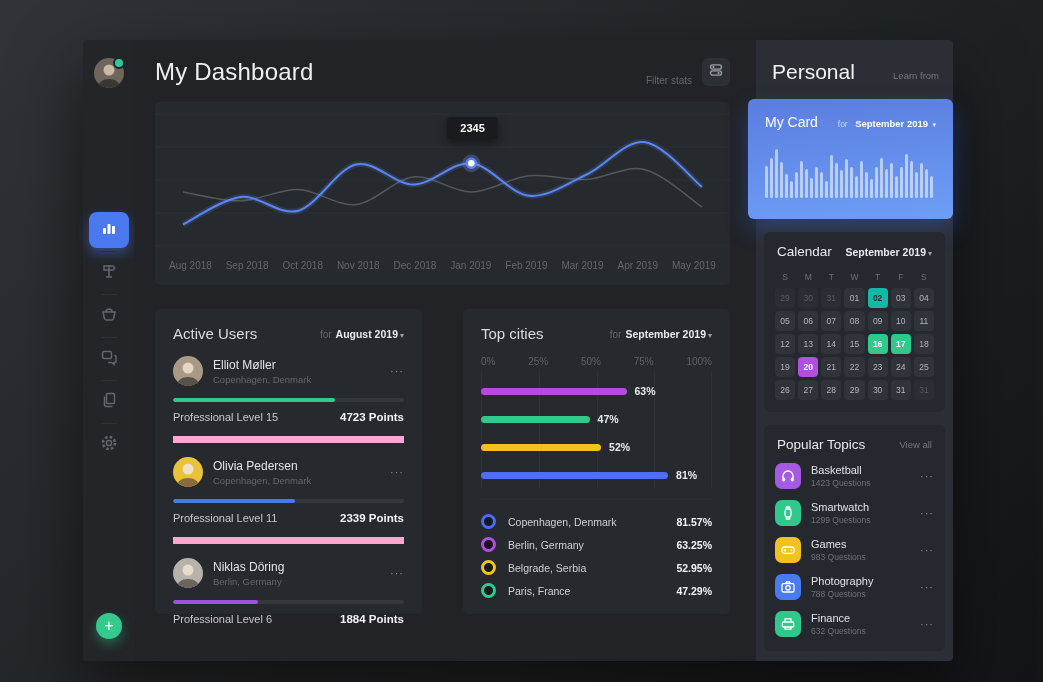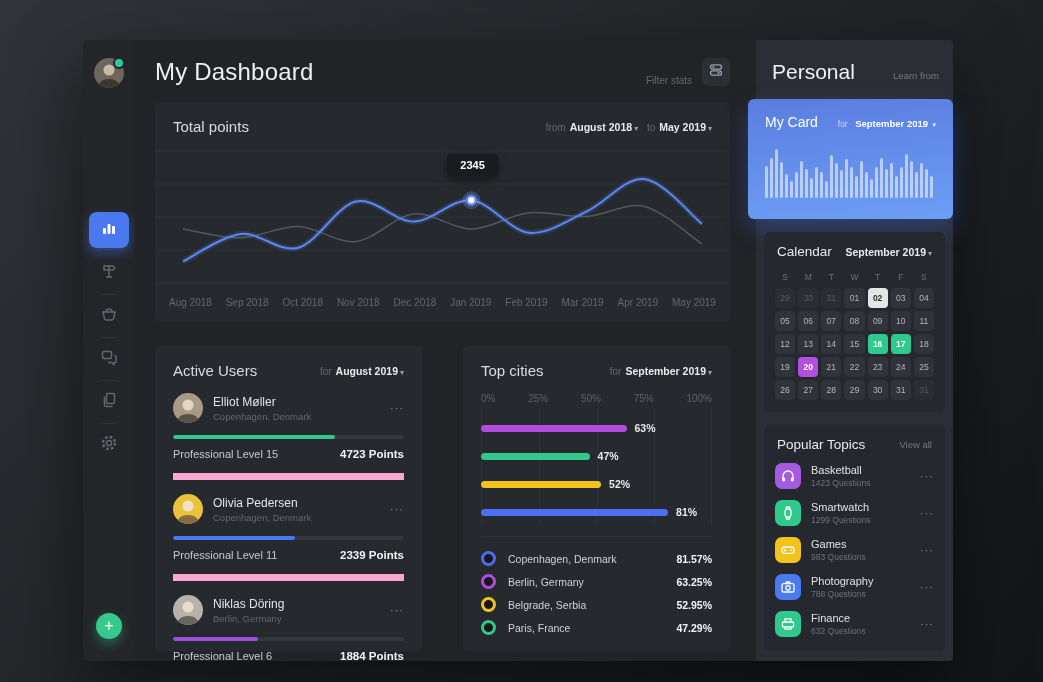--- a/index.html
+++ b/index.html
@@ -92,21 +92,21 @@
   .mc-bars{display:flex;align-items:flex-end;gap:2px;height:56px;margin-top:11px;}
   .mc-bars div{width:3px;border-radius:1.5px;background:rgba(255,255,255,.55);}
   .block{margin:13px 8px 0;background:#25282e;border-radius:6px;padding:12px 11px;box-sizing:border-box;}
   .block-head{display:flex;justify-content:space-between;align-items:center;padding:0 2px;}
   .block-title{font-size:13.5px;color:#e8eaec;}
   .cal-grid{display:grid;grid-template-columns:repeat(7,1fr);gap:3px;margin-top:10px;}
   .dow{font-size:8.5px;color:#6d727a;text-align:center;line-height:16px;}
   .day{height:20px;border-radius:4px;background:#30333a;color:#b4b8be;font-size:8.5px;
        line-height:20px;text-align:center;cursor:pointer;}
   .day.muted{background:#2a2d33;color:#565b62;}
-  .day.c-yellow{background:#e5e5e5;color:#2c2c2c;font-weight:bold;}
+  .day.c-yellow{background:#14b8a6;color:#2c2c2c;font-weight:bold;}
   .day.c-green{background:#2fc98c;color:#fff;font-weight:bold;}
   .day.c-purple{background:#b24fe0;color:#fff;font-weight:bold;}
   .topic{display:flex;align-items:center;gap:10px;margin-top:11px;}
   .t-icon{width:26px;height:26px;border-radius:7px;display:flex;align-items:center;justify-content:center;flex:none;}
   .tint-purple{background:#a55ae2}.tint-green{background:#2fc98c}
   .tint-yellow{background:#f2c21d}.tint-blue{background:#4a7af0}
   .t-name{font-size:11px;color:#e0e3e6;}
   .t-q{font-size:8.5px;color:#6d727a;margin-top:2px;}
 </style>
 </head>
@@ -203,27 +203,20 @@
                 <rect x="2.5" y="8.8" width="11" height="4.4" rx="2.2"></rect>
                 <circle cx="5.4" cy="5" r="1.1" fill="#9aa0a7" stroke="none"></circle>
                 <circle cx="10.6" cy="11" r="1.1" fill="#9aa0a7" stroke="none"></circle>
               </svg>
           </span>
         </div>
       </div>
     </div>
 
     <div class="card">
-      <div class="card-head">
-        <div class="card-title">Total points</div>
-        <div class="period">
-          <span>from</span><b>August 2018</b><span class="caret">▾</span>
-          <span style="margin-left:6px">to</span><b>May 2019</b><span class="caret">▾</span>
-        </div>
-      </div>
       <div class="chart-wrap">
         <svg id="line-chart" width="575" height="150">
             <line x1="0" x2="575" y1="12" y2="12" stroke="#2d3035"></line>
             <line x1="0" x2="575" y1="45" y2="45" stroke="#2d3035"></line>
             <line x1="0" x2="575" y1="78" y2="78" stroke="#2d3035"></line>
             <line x1="0" x2="575" y1="111" y2="111" stroke="#2d3035"></line>
             <line x1="0" x2="575" y1="144" y2="144" stroke="#2d3035"></line>
             <path d="M28,90C37.61111111111111,91.45833333333333,66.44444444444444,99.16666666666667,85.66666666666666,98.75C104.88888888888887,98.33333333333333,124.11111111111109,86.875,143.33333333333331,87.5C162.55555555555554,88.125,181.77777777777777,104.58333333333333,201,102.5C220.22222222222223,100.41666666666667,239.4444444444444,77.08333333333333,258.66666666666663,75C277.88888888888886,72.91666666666667,297.1111111111111,90.20833333333333,316.3333333333333,90C335.55555555555554,89.79166666666667,354.77777777777777,75.83333333333333,374,73.75C393.22222222222223,71.66666666666667,412.44444444444446,78.54166666666667,431.6666666666667,77.5C450.8888888888889,76.45833333333333,470.1111111111111,62.916666666666664,489.3333333333333,67.5C508.55555555555554,72.08333333333333,537.3888888888889,98.75,547,105" fill="none" stroke="#53575e" stroke-width="1.5"></path>
             <path d="M28,122.5C37.61111111111111,117.91666666666667,66.44444444444444,97.29166666666667,85.66666666666666,95C104.88888888888887,92.70833333333333,124.11111111111109,114.16666666666667,143.33333333333331,108.75C162.55555555555554,103.33333333333333,181.77777777777777,66.875,201,62.5C220.22222222222223,58.125,239.4444444444444,82.70833333333333,258.66666666666663,82.5C277.88888888888886,82.29166666666667,297.1111111111111,59.375,316.3333333333333,61.25C335.55555555555554,63.125,354.77777777777777,91.875,374,93.75C393.22222222222223,95.625,412.44444444444446,81.45833333333333,431.6666666666667,72.5C450.8888888888889,63.541666666666664,470.1111111111111,37.916666666666664,489.3333333333333,40C508.55555555555554,42.083333333333336,537.3888888888889,77.5,547,85" fill="none" stroke="rgba(91,134,242,.18)" stroke-width="6"></path>
             <path d="M28,122.5C37.61111111111111,117.91666666666667,66.44444444444444,97.29166666666667,85.66666666666666,95C104.88888888888887,92.70833333333333,124.11111111111109,114.16666666666667,143.33333333333331,108.75C162.55555555555554,103.33333333333333,181.77777777777777,66.875,201,62.5C220.22222222222223,58.125,239.4444444444444,82.70833333333333,258.66666666666663,82.5C277.88888888888886,82.29166666666667,297.1111111111111,59.375,316.3333333333333,61.25C335.55555555555554,63.125,354.77777777777777,91.875,374,93.75C393.22222222222223,95.625,412.44444444444446,81.45833333333333,431.6666666666667,72.5C450.8888888888889,63.541666666666664,470.1111111111111,37.916666666666664,489.3333333333333,40C508.55555555555554,42.083333333333336,537.3888888888889,77.5,547,85" fill="none" stroke="#5b86f2" stroke-width="2"></path>

